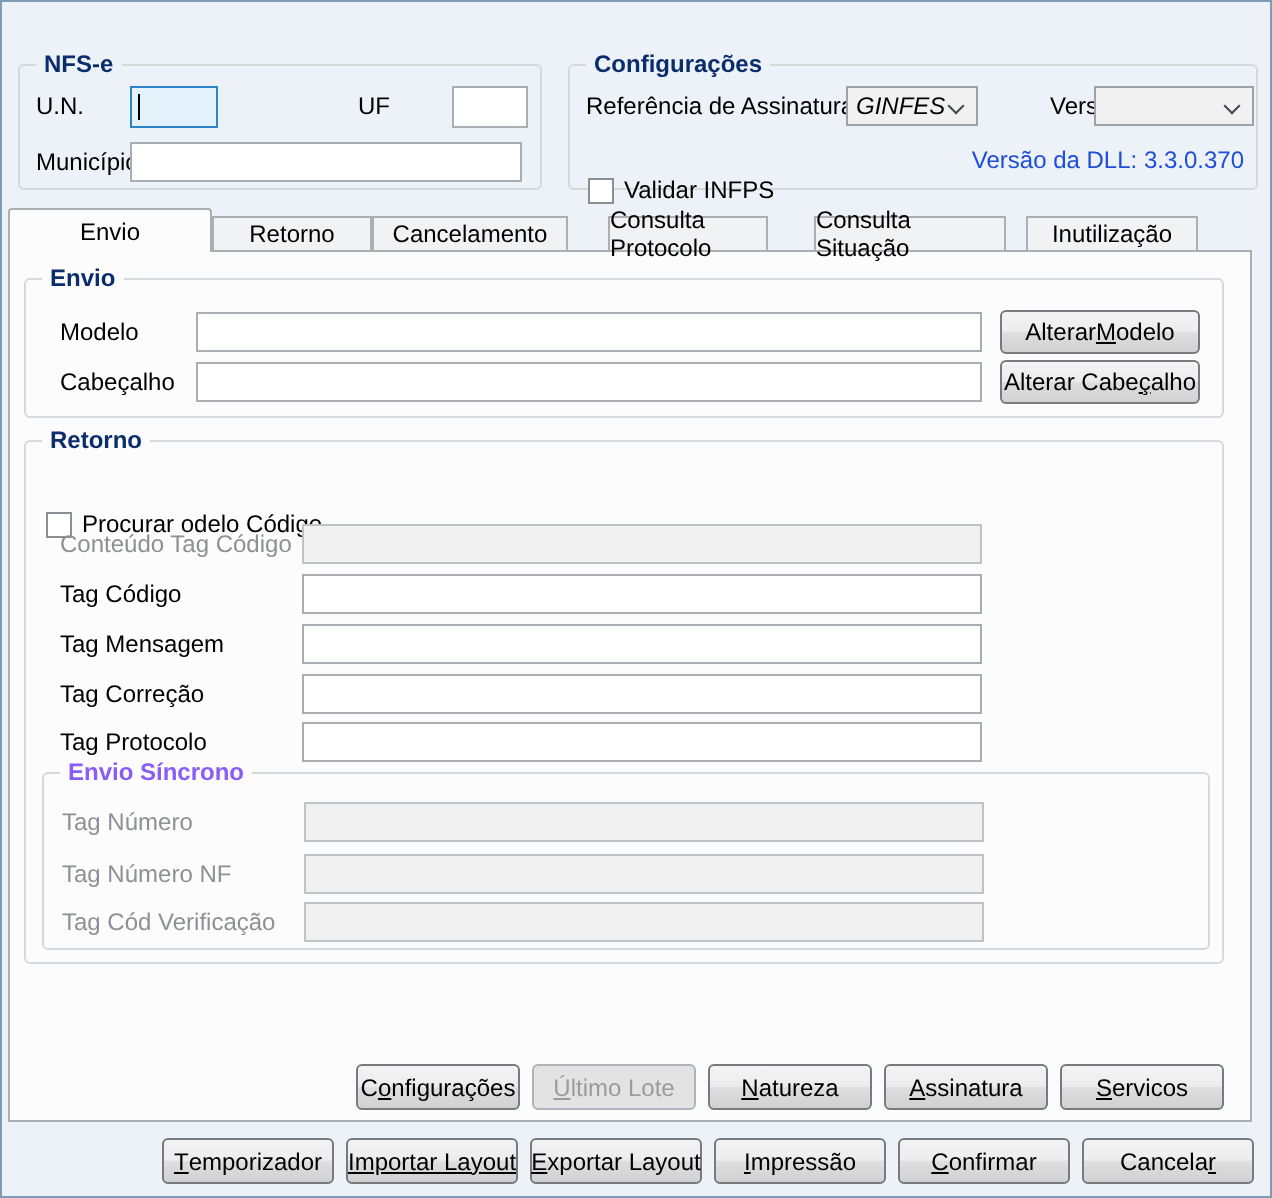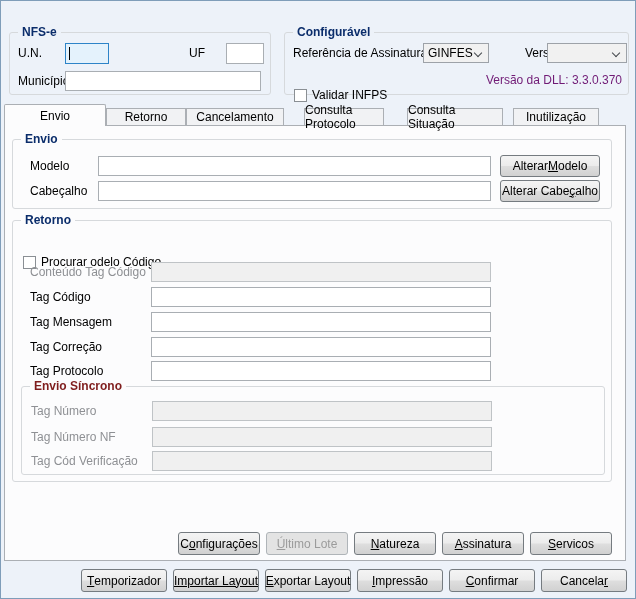--- a/index.html
+++ b/index.html
@@ -25,36 +25,36 @@
     box-shadow:inset 0 1px 0 rgba(255,255,255,.55), inset 0 0 0 1px rgba(255,255,255,.25);
     display:flex; align-items:center; justify-content:center; cursor:default;
   }
   
   .groupbox { position:absolute; border:1px solid #D6D9DC; border-radius:3px; }
   .groupbox > .gb-caption {
     position:absolute; top:-8px; left:8px; padding:0 4px;
     font-weight:bold; color:#0B2D6B; background:#EDF2F9; line-height:14px;
   }
   .on-page > .gb-caption { background:#FCFCFD; }
-  .gb-caption.dim { color:#7f1d1d; }
+  .gb-caption.dim { color:#8b5cf6; }
   
   .tb {
     position:absolute; height:20px; background:#fff;
     border:1px solid #A9AEB3; font:inherit; padding:0 3px;
   }
   .tb.disabled { background:#F0F0F0; border-color:#BFC3C6; }
   .tb.focused { background:#E4F2FC; border:1px solid #2D84C8; }
   .caret { position:absolute; width:1px; height:13px; background:#000; }
   .lbl { position:absolute; white-space:nowrap; }
   .lbl.dim { color:#8E9094; }
   
   .combo {
     position:absolute; height:20px; background:#F1F1F1;
     border:1px solid #9DA2A8; padding:0 18px 0 4px;
-    display:flex; align-items:center; cursor:default;
+    display:flex; align-items:center; cursor:default;font-style:italic;
   }
   .chev {
     position:absolute; right:7px; top:6px; width:6px; height:6px;
     border-right:1.4px solid #44484D; border-bottom:1.4px solid #44484D;
     transform:rotate(45deg);
   }
   
   .cb-row { position:absolute; display:flex; align-items:center; cursor:default;margin-top:18px; }
   .cb { width:13px; height:13px; background:#fff; border:1px solid #8A8F94; margin-right:5px; flex:none; }
   
@@ -72,41 +72,41 @@
     background:#FCFCFD; border:1px solid #ABAFB4;
   }
   .tab {
     position:absolute; top:107px; height:17px; background:#F1F2F4;
     border:1px solid #ABAFB4; border-bottom:none;
     display:flex; align-items:center; justify-content:center; cursor:default;
   }
   .tab.active {
     top:103px; height:22px; background:#FCFCFD; z-index:2; border-radius:2px 2px 0 0;
   }
-  .dll-text { position:absolute; color:#701a75; }
+  .dll-text { position:absolute; color:#1d4ed8; }
 </style>
 </head>
 <body>
 
 <div class="window">
 
 
   <div class="groupbox" style="left:8px; top:31px; width:262px; height:63px;">
     <span class="gb-caption">NFS-e</span>
     <span class="lbl" style="left:8px; top:13px;">U.N.</span>
     <input class="tb focused" style="left: 55px; top: 10px; width: 44px; height: 21px;" value="">
     <div class="caret" style="left:59px; top:14px;"></div>
-    <span class="lbl" style="left:179px; top:13px;">UF</span>
+    <span class="lbl" style="left:169px; top:13px;">UF</span>
     <input class="tb" style="left: 216px; top: 10px; width: 38px; height: 21px;" value="">
     <span class="lbl" style="left:8px; top:41px;">Município</span>
     <input class="tb" style="left: 55px; top: 38px; width: 196px;" value="">
   </div>
 
   <div class="groupbox" style="left:283px; top:31px; width:345px; height:63px;">
-    <span class="gb-caption">Configurável</span>
+    <span class="gb-caption">Configurações</span>
     <span class="lbl" style="left:8px; top:13px;">Referência de Assinatura</span>
     <div class="combo" style="left:138px; top:10px; width:66px;">
       <span>GINFES</span>
       <span class="chev"></span>
     </div>
     <span class="lbl" style="left:240px; top:13px;">Versão</span>
     <div class="combo" style="left:262px; top:10px; width:80px;">
       <span></span>
       <span class="chev"></span>
     </div>

